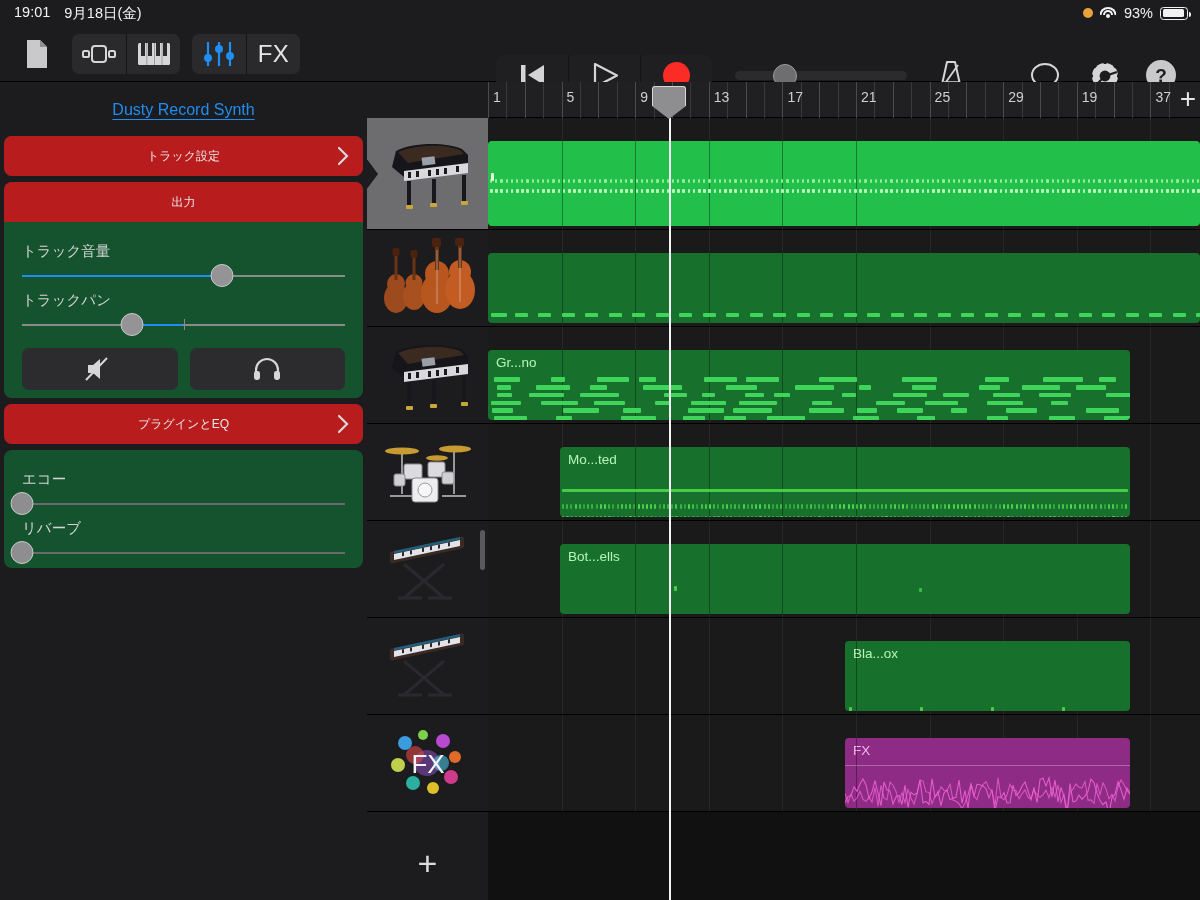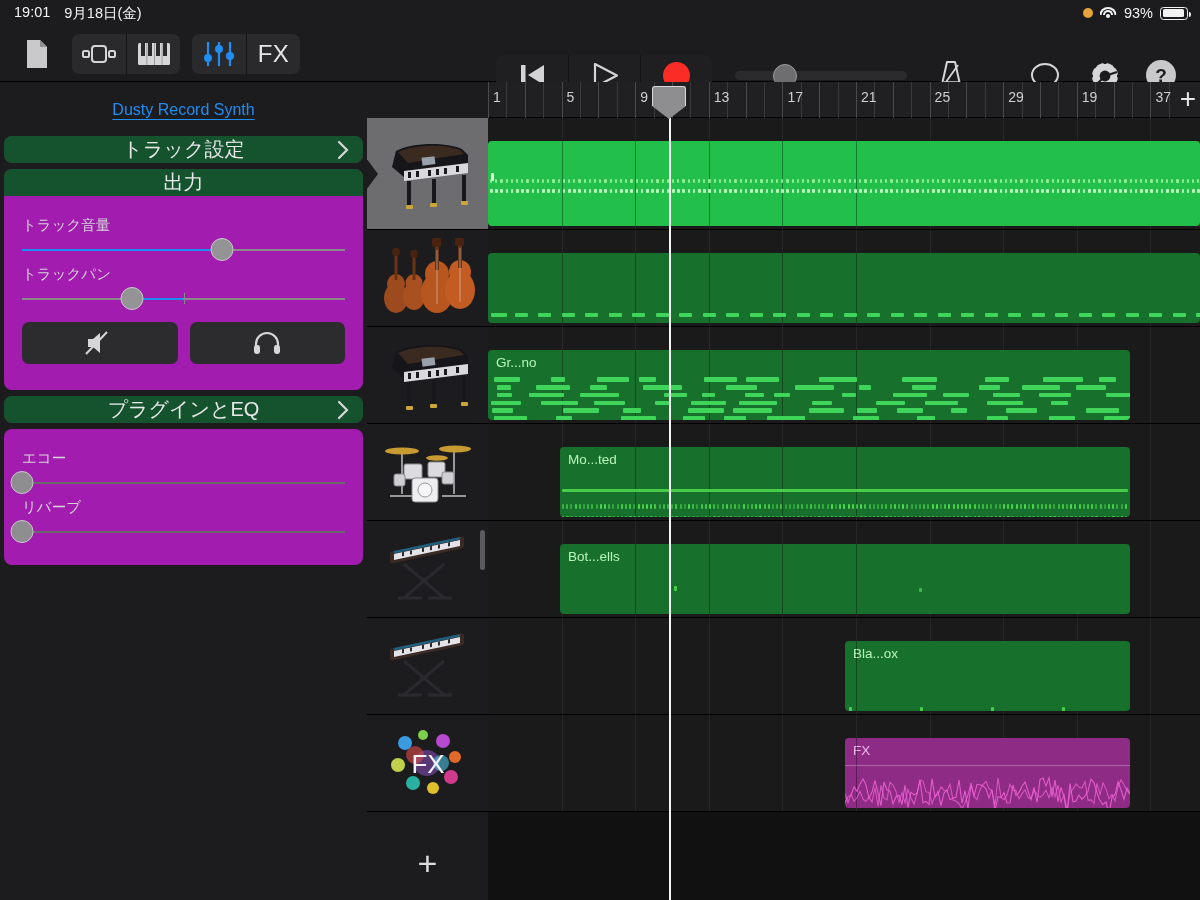--- a/index.html
+++ b/index.html
@@ -63,26 +63,26 @@
   .inspector {
     position: absolute; left: 0; top: 82px; width: 367px; height: 818px;
     background: #1c1c1e; overflow: hidden;
   }
   .track-title {
     text-align: center; color: #1f8df2; font-size: 16px; padding: 19px 0 17px;
     text-decoration: underline; text-underline-offset: 4px;
   }
   .card { background: #3a3a3c; border-radius: 8px; margin: 0 4px 6px; overflow: hidden; }
   .card-header {
-    position: relative; height: 27px; background: #14532d;
+    position: relative; height: 40px; background: #b91c1c;
     display: flex; align-items: center; justify-content: center;
-    color: #e8e8ea; font-size: 20px;
+    color: #e8e8ea; font-size: 12px;
   }
   .chev { position: absolute; right: 14px; top: 50%; transform: translateY(-50%); }
-  .card-body { background: #a21caf; padding: 6px 18px 26px; }
+  .card-body { background: #14532d; padding: 6px 18px 8px; }
   .slider-label { color: #d4d4d6; font-size: 14.5px; margin: 14px 0 14px; }
   .slider { position: relative; height: 2px; background: #8a8a8c; margin: 0 0 6px; }
   .slider .fill { position: absolute; left: 0; top: 0; height: 2px; background: #1f8df2; }
   .slider .knob { position: absolute; top: -11px; width: 23px; height: 23px; border-radius: 50%;
                   background: #949496; border: 1px solid #c9c9cb; transform: translateX(-50%); }
   .slider .knob.plain { background: #8e8e90; }
   .slider .center-tick { position: absolute; top: -5px; left: 50%; width: 1.5px; height: 11px; background: #8a8a8c; }
   .slider.thin { background: #6a6a6c; }
   .btn-row { display: flex; gap: 12px; margin-top: 22px; }
   .sq-btn { flex: 1; height: 42px; background: #2c2c2e; border-radius: 7px;

